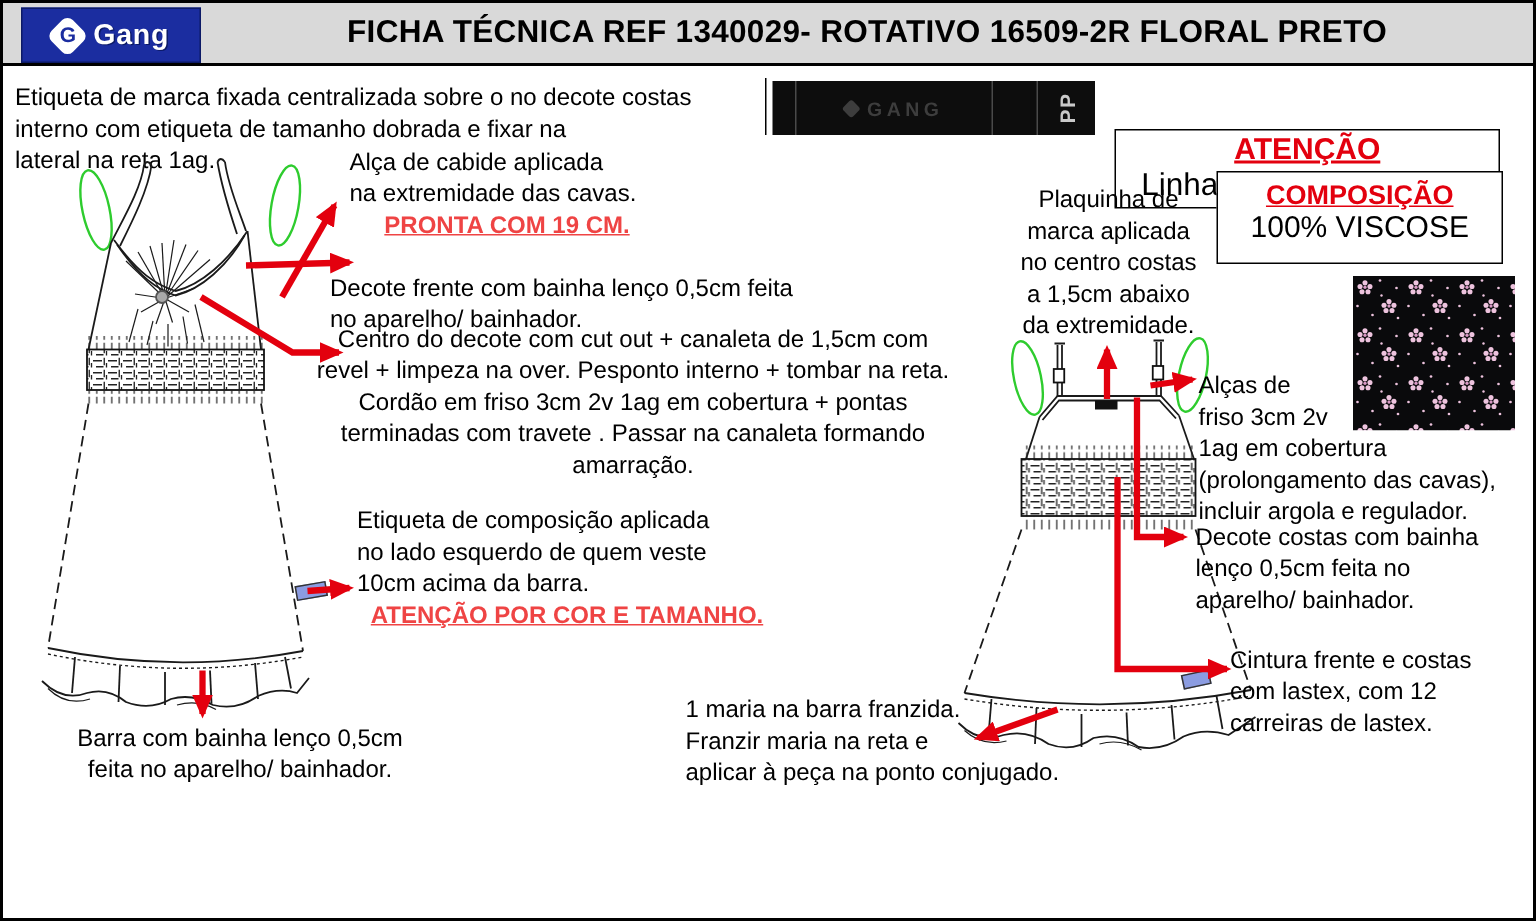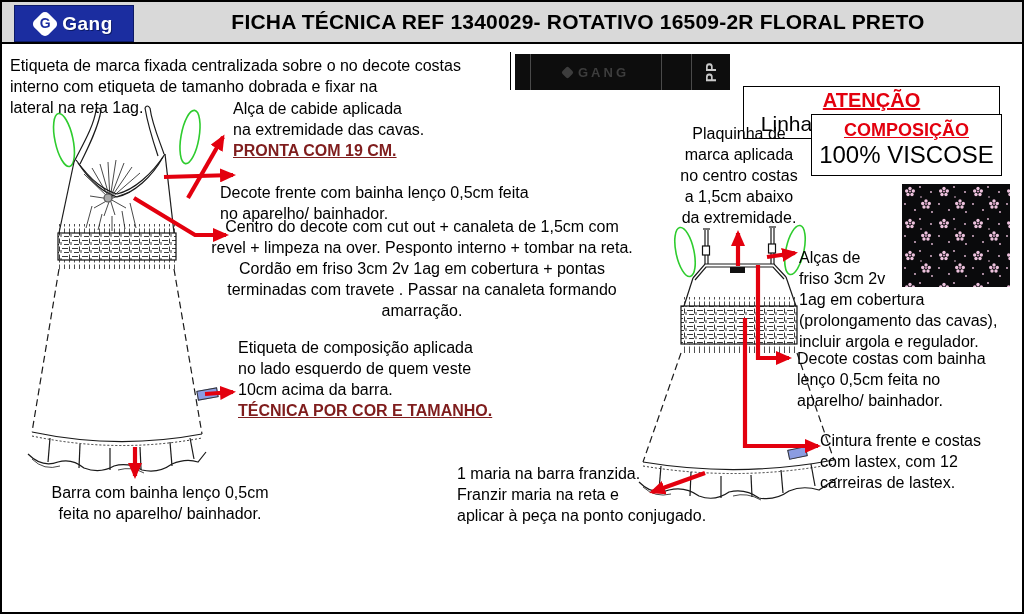--- a/index.html
+++ b/index.html
@@ -12,21 +12,21 @@
   .logo-diamond{display:inline-block;width:20px;height:20px;background:#fff;border-radius:5px;transform:rotate(45deg);
         position:relative;}
   .logo-diamond i{position:absolute;left:4px;top:1px;transform:rotate(-45deg);font-style:normal;color:#1b2da0;
         font-weight:bold;font-size:14px;}
   #logo .logo-word{color:#fff;font-weight:bold;font-size:19px;letter-spacing:0.5px;
         text-shadow:1px 1px 0 #0c1a66;}
   #title{position:absolute;left:140px;right:8px;top:0;height:40px;display:flex;align-items:center;justify-content:center;
         font-size:21px;font-weight:bold;letter-spacing:0.2px;white-space:nowrap;}
   
   .note{position:absolute;font-size:16px;line-height:21px;}
-  .red-em{color:#7f1d1d;font-weight:bold;text-decoration:underline;}
+  .red-em{color:#ef4444;font-weight:bold;text-decoration:underline;text-align:center;}
   .ctr{text-align:center;}
   
   .infobox{position:absolute;background:#fff;border:1px solid #000;text-align:center;}
   .infobox .bx-title{font-weight:bold;text-decoration:underline;color:#e3000e;}
   
   #tagstrip{position:absolute;left:513px;top:52px;width:215px;height:36px;background:#0d0d0d;display:flex;}
   #tagstrip .seg{height:100%;box-sizing:border-box;border-right:1px solid #4a4a4a;display:flex;align-items:center;justify-content:center;}
   #tagstrip .seg1{width:16px;}
   #tagstrip .seg2{width:131px;gap:6px;}
   #tagstrip .seg3{width:30px;}
@@ -71,21 +71,21 @@
     </div>
   </div>
 
   <div class="infobox" style="left:741px;top:56px;width:255px;height:51px;margin-top:28px;">
     <div class="bx-title" style="font-size:20px;margin-top:2px;">ATENÇÃO</div>
     <div style="font-size:21px;">Linha PRETA102 filotex</div>
   </div>
 
   <div class="infobox" style="left:809px;top:112px;width:189px;height:60px;">
     <div class="bx-title" style="font-size:18px;margin-top:5px;">COMPOSIÇÃO</div>
-    <div style="font-size:24px;">100% VISCOSE</div>
+    <div style="font-size:20px;">100% VISCOSE</div>
   </div>
 
   <svg style="left:900px;top:182px;" width="108" height="103">
     <defs>
       <pattern id="floral" width="34" height="32" patternUnits="userSpaceOnUse">
         <rect width="34" height="32" fill="#0a0a0c"></rect>
         <g fill="#eec3de">
           <circle cx="8" cy="4.5" r="1.7"></circle>
             <circle cx="11.3" cy="7" r="1.7"></circle>
             <circle cx="10" cy="10.5" r="1.7"></circle>
@@ -248,21 +248,21 @@
     <div>Alça de cabide aplicada<br>na extremidade das cavas.</div>
     <div class="red-em">PRONTA COM 19 CM.</div>
   </div>
 
   <div class="note" style="left:218px;top:180px;width:330px;">Decote frente com bainha lenço 0,5cm feita<br>no aparelho/ bainhador.</div>
 
   <div class="note ctr" style="left:180px;top:214px;width:480px;">Centro do decote com cut out + canaleta de 1,5cm com<br>revel + limpeza na over. Pesponto interno + tombar na reta.<br>Cordão em friso 3cm 2v 1ag em cobertura + pontas<br>terminadas com travete . Passar na canaleta formando<br>amarração.</div>
 
   <div class="note" style="left:236px;top:335px;width:280px;">
     <div>Etiqueta de composição aplicada<br>no lado esquerdo de quem veste<br>10cm acima da barra.</div>
-    <div class="red-em">TÉCNICA POR COR E TAMANHO.</div>
+    <div class="red-em">ATENÇÃO POR COR E TAMANHO.</div>
   </div>
 
   <div class="note ctr" style="left:28px;top:480px;width:260px;">Barra com bainha lenço 0,5cm<br>feita no aparelho/ bainhador.</div>
 
   <div class="note" style="left:455px;top:461px;width:280px;">1 maria na barra franzida.<br>Franzir maria na reta e<br>aplicar à peça na ponto conjugado.</div>
 
   <div class="note ctr" style="left:663px;top:121px;width:148px;">Plaquinha de<br>marca aplicada<br>no centro costas<br>a 1,5cm abaixo<br>da extremidade.</div>
 
   <div class="note" style="left:797px;top:245px;width:225px;">Alças de<br>friso 3cm 2v<br>1ag em cobertura<br>(prolongamento das cavas),<br>incluir argola e regulador.</div>
 

